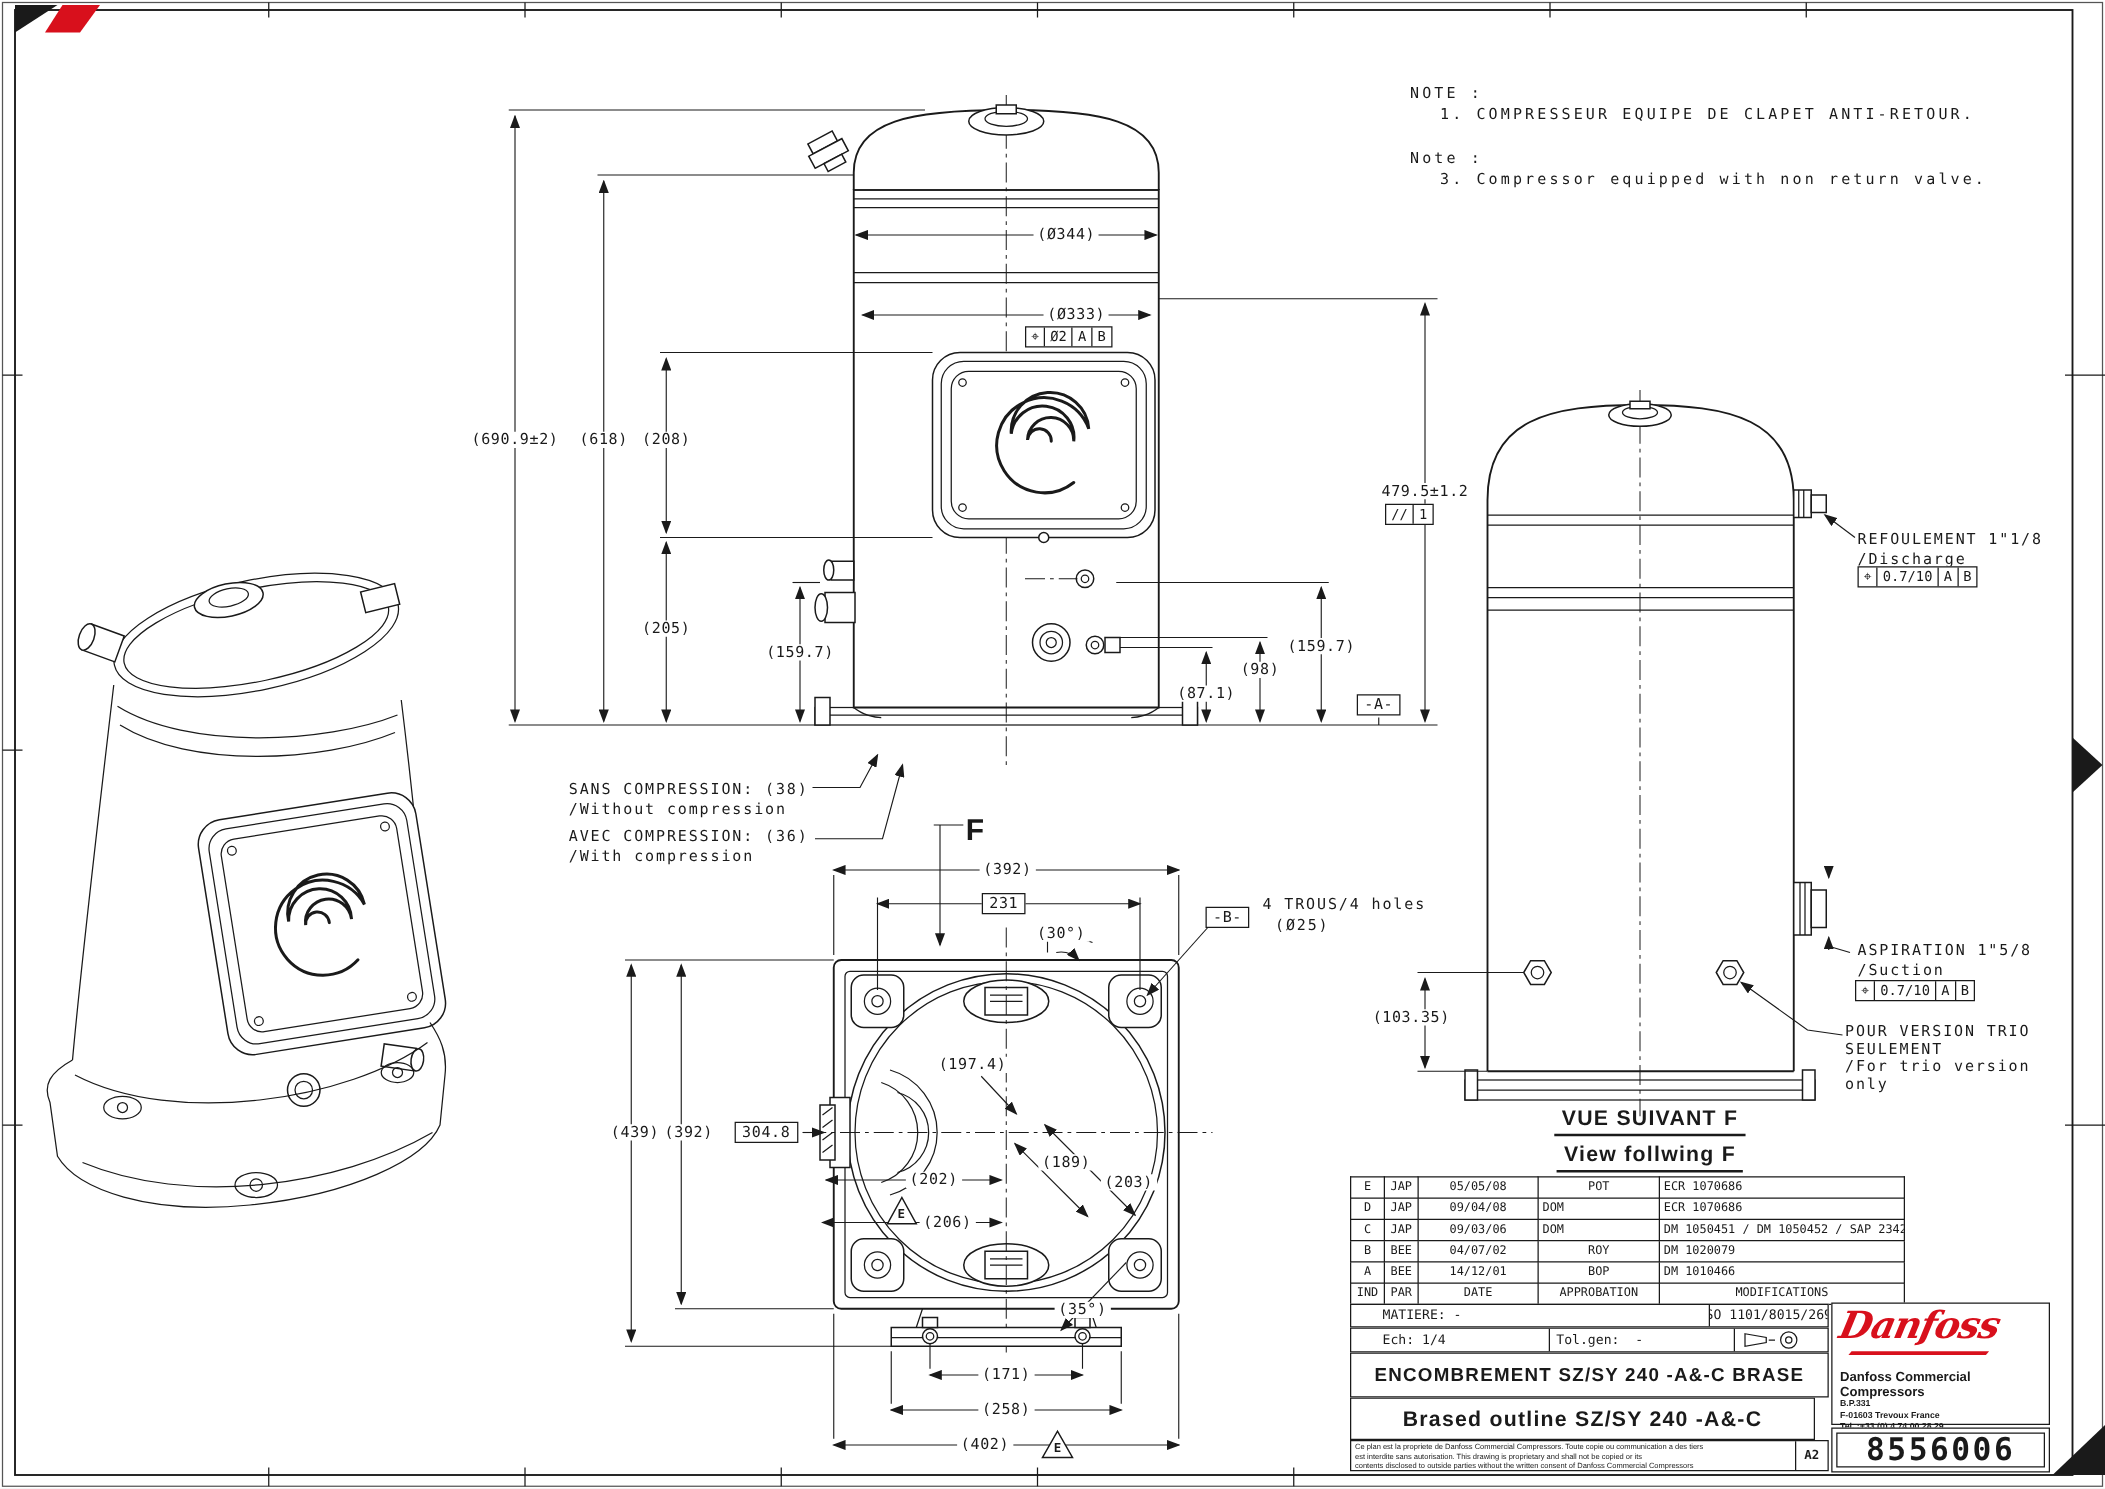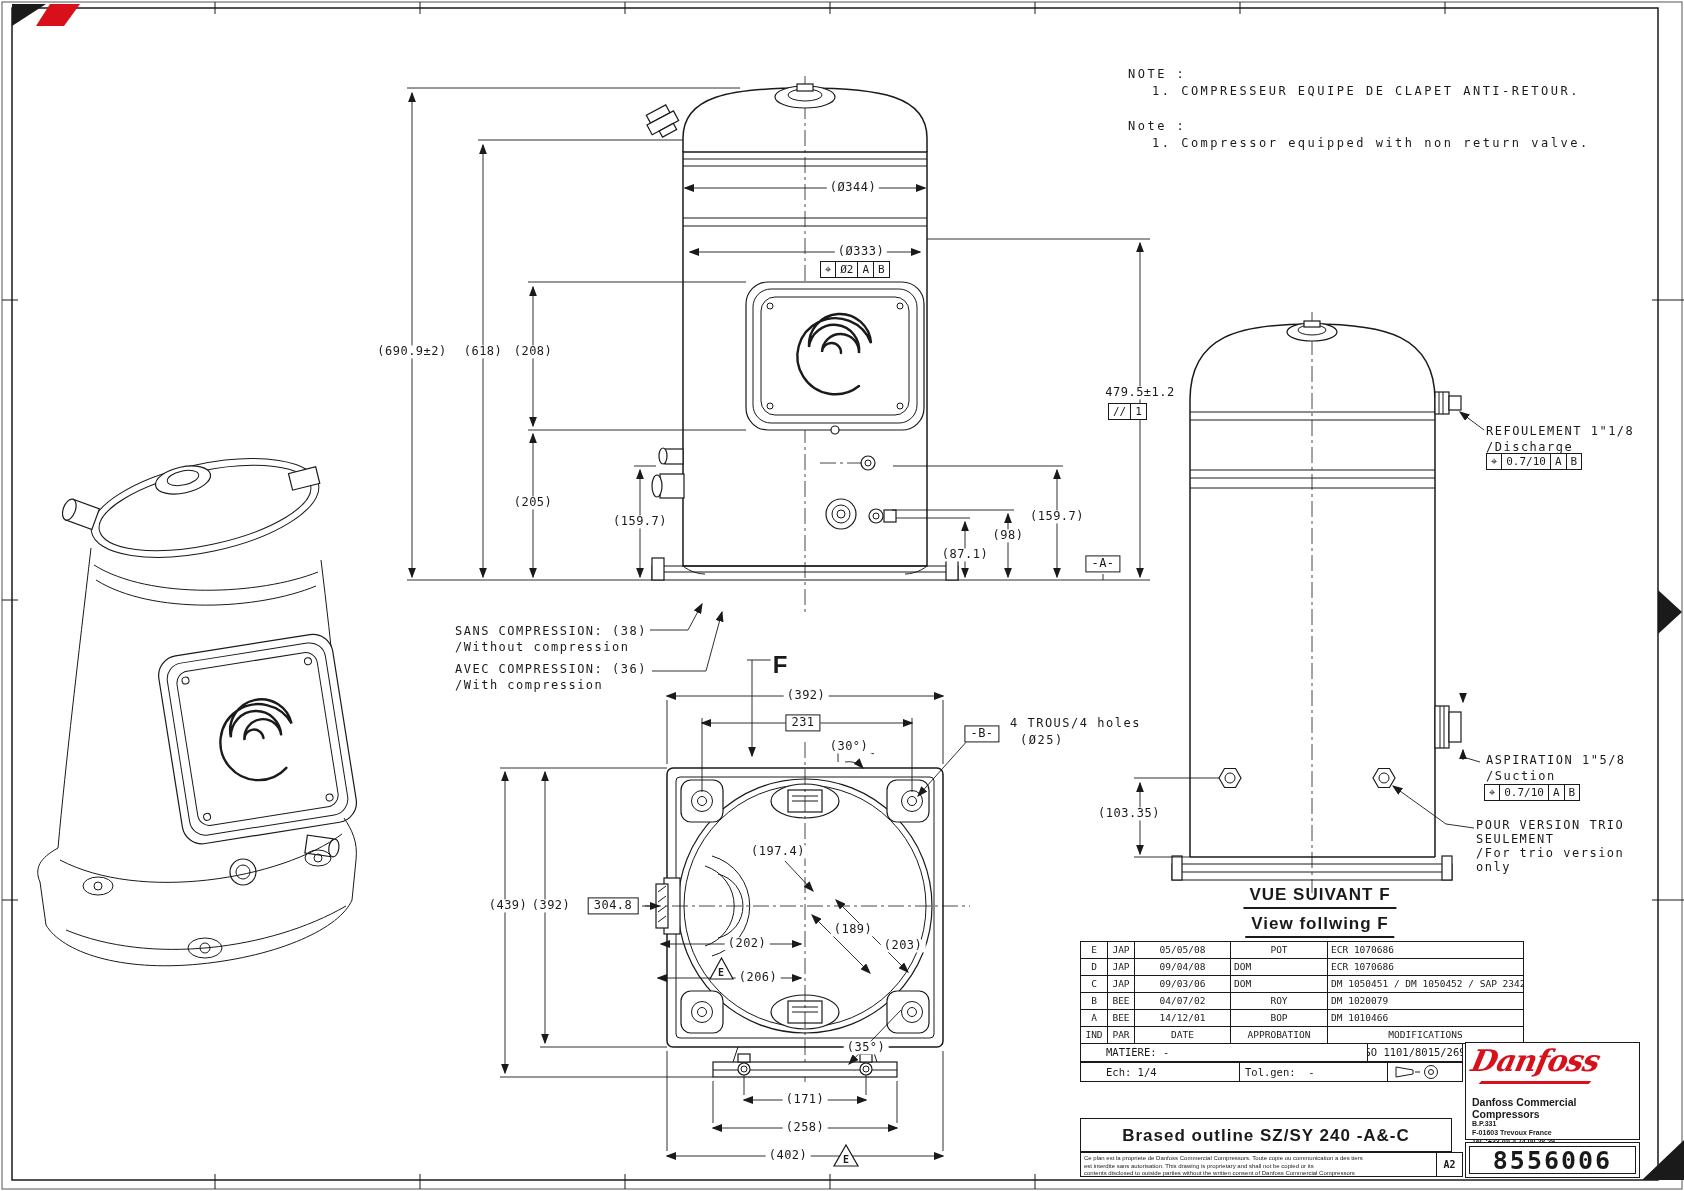--- a/index.html
+++ b/index.html
@@ -316,21 +316,21 @@
       <path d="M1219,778 H1134"></path>
       <line x1="1140" y1="783" x2="1140" y2="854" marker-start="url(#aS)" marker-end="url(#aE)"></line>
       <path d="M1190,857 H1134"></path>
     </g>
   </g>
 </svg>
 
 <div class="l note" style="left:1128px;top:67px">NOTE :</div>
 <div class="l note" style="left:1152px;top:84px">1. COMPRESSEUR EQUIPE DE CLAPET ANTI-RETOUR.</div>
 <div class="l note" style="left:1128px;top:119px">Note :</div>
-<div class="l note" style="left:1152px;top:136px">1. Compressor equipped with non return valve.</div>
+<div class="l note" style="left:1152px;top:136px">3. Compressor equipped with non return valve.</div>
 
 <div class="d" style="left:853px;top:188px">(Ø344)</div>
 <div class="d" style="left:861px;top:252px">(Ø333)</div>
 <div class="fb" style="left:820px;top:261px">
   <span>⌖</span>
       <span>Ø2</span>
       <span>A</span>
       <span>B</span>
 </div>
 <div class="d" style="left:412px;top:352px">(690.9±2)</div>
@@ -473,20 +473,23 @@
   <div class="cell ctr" style="flex:1;border-left:1.3px solid #1a1a1a">
     <svg width="58" height="16">
       <circle cx="16" cy="8" r="6.5" fill="none" stroke="#1a1a1a"></circle>
       <circle cx="16" cy="8" r="2.5" fill="none" stroke="#1a1a1a"></circle>
       <polygon points="52,3 32,6 32,10 52,13" fill="none" stroke="#1a1a1a"></polygon>
       <line x1="32" y1="6" x2="52" y2="13" stroke="#1a1a1a"></line>
       <line x1="32" y1="10" x2="52" y2="3" stroke="#1a1a1a"></line>
     </svg>
   </div>
 </div>
+<div class="tb" style="left:1080px;top:1082px;width:383px;height:36px;display:flex;align-items:center;justify-content:center">
+  <div class="ttl">ENCOMBREMENT SZ/SY 240 -A&amp;-C BRASE</div>
+</div>
 <div class="tb" style="left:1080px;top:1118px;width:372px;height:34px;display:flex;align-items:center;justify-content:center">
   <div class="ttl2">Brased outline SZ/SY 240 -A&amp;-C</div>
 </div>
 <div class="tb" style="left:1080px;top:1152px;width:383px;height:25px;display:flex">
   <div class="legal" style="flex:1">
     <div>Ce plan est la propriete de Danfoss Commercial Compressors. Toute copie ou communication a des tiers</div>
     <div>est interdite sans autorisation. This drawing is proprietary and shall not be copied or its</div>
     <div>contents disclosed to outside parties without the written consent of Danfoss Commercial Compressors</div>
   </div>
   <div class="cell ctr" style="flex:0 0 26px;border-left:1.3px solid #1a1a1a;font:bold 10px 'DejaVu Sans Mono',monospace">A2</div>
@@ -496,18 +499,18 @@
   <div class="logo">Danfoss</div>
   <div class="logoline" style="left:14px;top:38px;width:110px"></div>
   <div class="danfoss-name" style="margin-top:20px">Danfoss Commercial</div>
   <div class="danfoss-name">Compressors</div>
   <div class="danfoss-addr">B.P.331</div>
   <div class="danfoss-addr">F-01603 Trevoux France</div>
   <div class="danfoss-addr">Tel. :+33 (0) 4 74 00 28 29</div>
   <div class="danfoss-addr">Fax: +33 (0) 4 74 00 52 44</div>
 </div>
 <div class="tb" style="left:1465px;top:1142px;width:175px;height:36px;padding:3px">
-  <div style="border:1.6px solid #1a1a1a;height:100%;display:flex;align-items:center;justify-content:center">
+  <div style="border:1.6px solid #1a1a1a;height:100%;display:flex;align-items:flex-start;justify-content:center">
     <div class="num">8556006</div>
   </div>
 </div>
 
 </div>
 
 </body></html>

